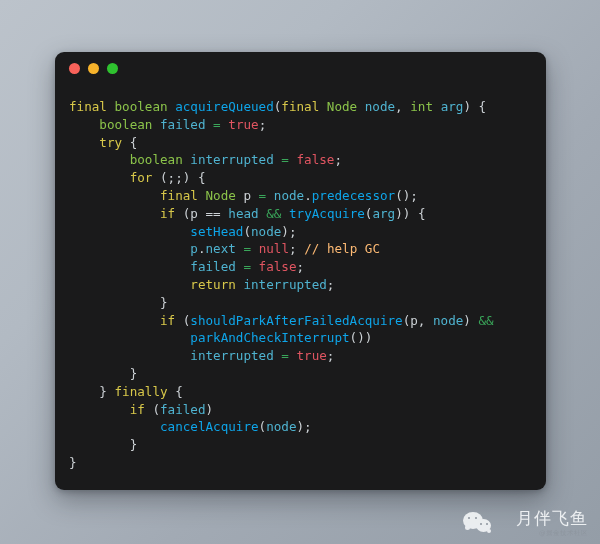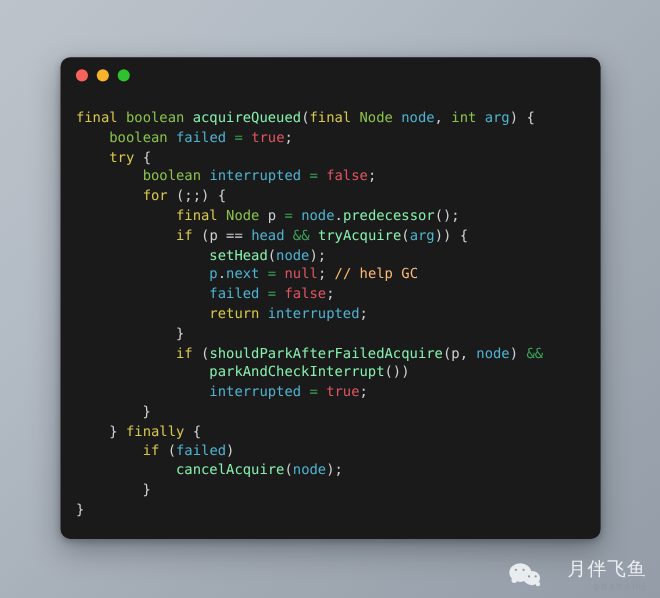--- a/index.html
+++ b/index.html
@@ -64,21 +64,21 @@
     line-height: 17.8px;
     white-space: pre;
     color: #c8ccd0;
     letter-spacing: 0px;
   }
   .line { display: block; height: 17.8px; }
 
   
   .kw   { color: #d8c84a; text-align: center; }   
   .typ  { color: #8bc34a; }   
-  .fn   { color: #86efac; }   
+  .fn   { color: #0ea5e9; }   
   .idn  { color: #4fb3d0; }
   .lit  { color: #e05561; margin-top: 27px; }   
   .op   { color: #3aa65a; }   
   .pln  { color: #cdd2d6; }   
   .cmt  { color: #fdba74; }   
 
   
   #watermark {
     position: absolute;
     right: 12px;

